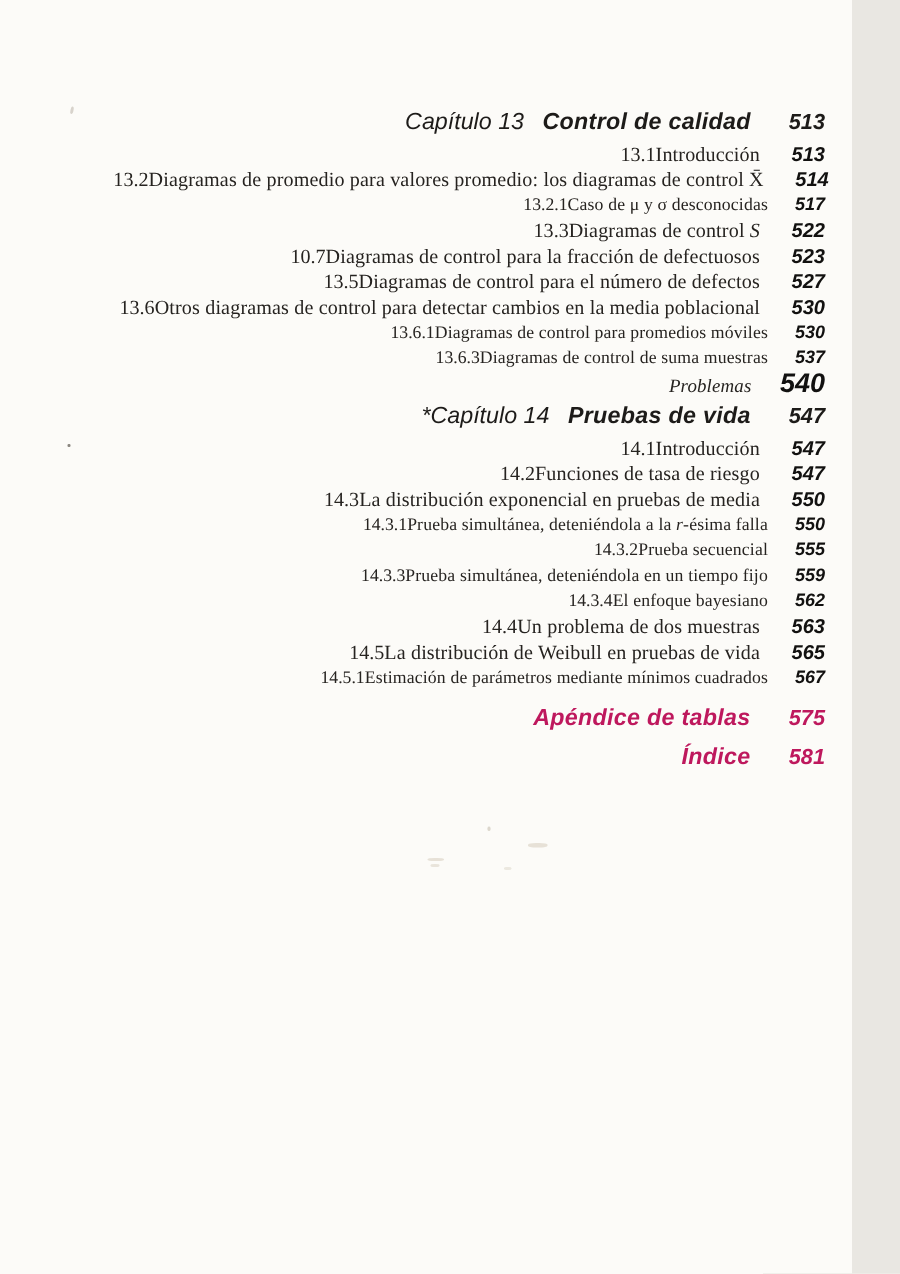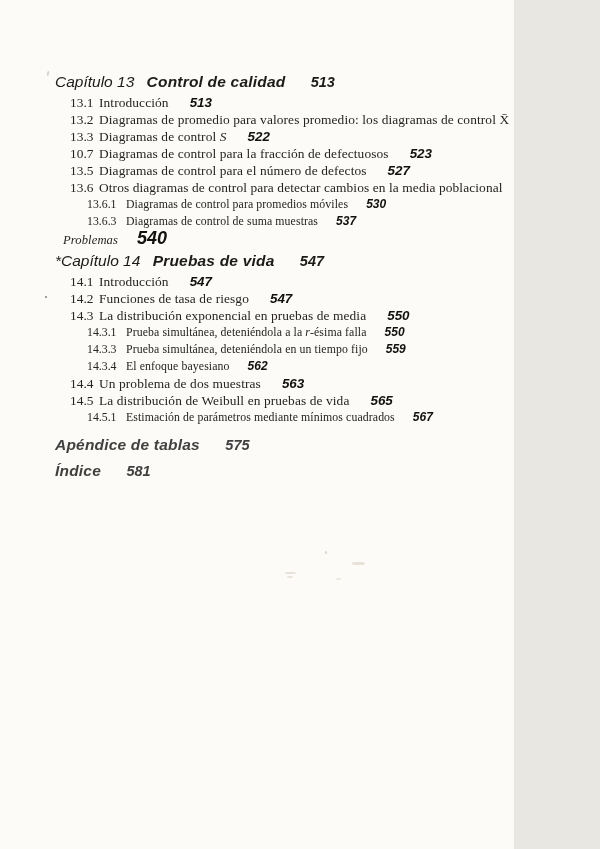--- a/index.html
+++ b/index.html
@@ -1,25 +1,26 @@
 <!DOCTYPE html>
 <html><head>
 <meta charset="utf-8">
 <style>
   html, body { margin:0; padding:0; background:#e9e7e2; }
   .page {
     position:relative;
-    width:514px; height:849px;
+    width:568px; height:849px;
     margin:0;
     background:#fcfbf8;
     box-sizing:border-box;
     padding:72px 18px 0 55px;
     overflow:hidden;
     color:#262320;
     font-family:"Liberation Serif", serif;
+    text-align:right;
   }
 
   
   .chapter-heading {
     font-family:"Liberation Sans", sans-serif;
     font-style:italic;
     font-weight:400;
     font-size:15.5px;
     line-height:20px;
     margin:0 0 2px 0;
@@ -56,21 +57,21 @@
   }
   .lv2 .entry-page { font-size:12px; margin-left:18px; }
   .problems .entry-page { font-size:18px; margin-left:19px; }
 
   
   .backmatter {
     margin-top:6px;
     font-family:"Liberation Sans", sans-serif;
     font-style:italic;
     font-weight:700;
-    color:#404040;
+    color:#be185d;
   }
   .back-line { line-height:25px; white-space:nowrap; }
   .back-title { font-size:15.5px; letter-spacing:0.2px; }
   .back-page  { margin-left:21px; font-size:14.5px; }
 
   
   .speck { position:absolute; border-radius:40%; pointer-events:none; }
   .sp-quote   { left:47px;  top:71px;  width:2px;  height:5px; background:#b9b3a8; opacity:.55; transform:rotate(12deg); }
   .sp-dot14   { left:45px;  top:296px; width:2px;  height:2px; background:#6e6962; opacity:.8; }
   .sp-a { left:325px; top:551px; width:2px;  height:3px; background:#cfc8ba; opacity:.7; }
@@ -94,20 +95,21 @@
 
   <section class="chapter-block">
     <h2 class="chapter-heading">
       <span class="ch-prefix">Capítulo 13</span>
       <span class="ch-title">Control de calidad</span>
       <span class="ch-page">513</span>
     </h2>
     <div class="entries">
         <div class="toc-line lv1"><span class="entry-number">13.1</span><span class="entry-label"><span>Introducción</span></span><span class="entry-page">513</span></div>
         <div class="toc-line lv1"><span class="entry-number">13.2</span><span class="entry-label"><span>Diagramas de promedio para valores promedio: los diagramas de control X̄</span></span><span class="entry-page">514</span></div>
+        <div class="toc-line lv2"><span class="entry-number">13.2.1</span><span class="entry-label"><span>Caso de μ y σ desconocidas</span></span><span class="entry-page">517</span></div>
         <div class="toc-line lv1"><span class="entry-number">13.3</span><span class="entry-label"><span>Diagramas de control </span><i>S</i></span><span class="entry-page">522</span></div>
         <div class="toc-line lv1"><span class="entry-number">10.7</span><span class="entry-label"><span>Diagramas de control para la fracción de defectuosos</span></span><span class="entry-page">523</span></div>
         <div class="toc-line lv1"><span class="entry-number">13.5</span><span class="entry-label"><span>Diagramas de control para el número de defectos</span></span><span class="entry-page">527</span></div>
         <div class="toc-line lv1"><span class="entry-number">13.6</span><span class="entry-label"><span>Otros diagramas de control para detectar cambios en la media poblacional</span></span><span class="entry-page">530</span></div>
         <div class="toc-line lv2"><span class="entry-number">13.6.1</span><span class="entry-label"><span>Diagramas de control para promedios móviles</span></span><span class="entry-page">530</span></div>
         <div class="toc-line lv2"><span class="entry-number">13.6.3</span><span class="entry-label"><span>Diagramas de control de suma muestras</span></span><span class="entry-page">537</span></div>
         <div class="toc-line problems"><span class="entry-label"><span>Problemas</span></span><span class="entry-page">540</span></div>
       </div>
   </section>
 
@@ -115,20 +117,21 @@
     <h2 class="chapter-heading">
       <span class="ch-prefix">*Capítulo 14</span>
       <span class="ch-title">Pruebas de vida</span>
       <span class="ch-page">547</span>
     </h2>
     <div class="entries">
         <div class="toc-line lv1"><span class="entry-number">14.1</span><span class="entry-label"><span>Introducción</span></span><span class="entry-page">547</span></div>
         <div class="toc-line lv1"><span class="entry-number">14.2</span><span class="entry-label"><span>Funciones de tasa de riesgo</span></span><span class="entry-page">547</span></div>
         <div class="toc-line lv1"><span class="entry-number">14.3</span><span class="entry-label"><span>La distribución exponencial en pruebas de media</span></span><span class="entry-page">550</span></div>
         <div class="toc-line lv2"><span class="entry-number">14.3.1</span><span class="entry-label"><span>Prueba simultánea, deteniéndola a la </span><i>r</i><span>-ésima falla</span></span><span class="entry-page">550</span></div>
+        <div class="toc-line lv2"><span class="entry-number">14.3.2</span><span class="entry-label"><span>Prueba secuencial</span></span><span class="entry-page">555</span></div>
         <div class="toc-line lv2"><span class="entry-number">14.3.3</span><span class="entry-label"><span>Prueba simultánea, deteniéndola en un tiempo fijo</span></span><span class="entry-page">559</span></div>
         <div class="toc-line lv2"><span class="entry-number">14.3.4</span><span class="entry-label"><span>El enfoque bayesiano</span></span><span class="entry-page">562</span></div>
         <div class="toc-line lv1"><span class="entry-number">14.4</span><span class="entry-label"><span>Un problema de dos muestras</span></span><span class="entry-page">563</span></div>
         <div class="toc-line lv1"><span class="entry-number">14.5</span><span class="entry-label"><span>La distribución de Weibull en pruebas de vida</span></span><span class="entry-page">565</span></div>
         <div class="toc-line lv2"><span class="entry-number">14.5.1</span><span class="entry-label"><span>Estimación de parámetros mediante mínimos cuadrados</span></span><span class="entry-page">567</span></div>
       </div>
   </section>
 
   <div class="backmatter">
     <div class="back-line">

